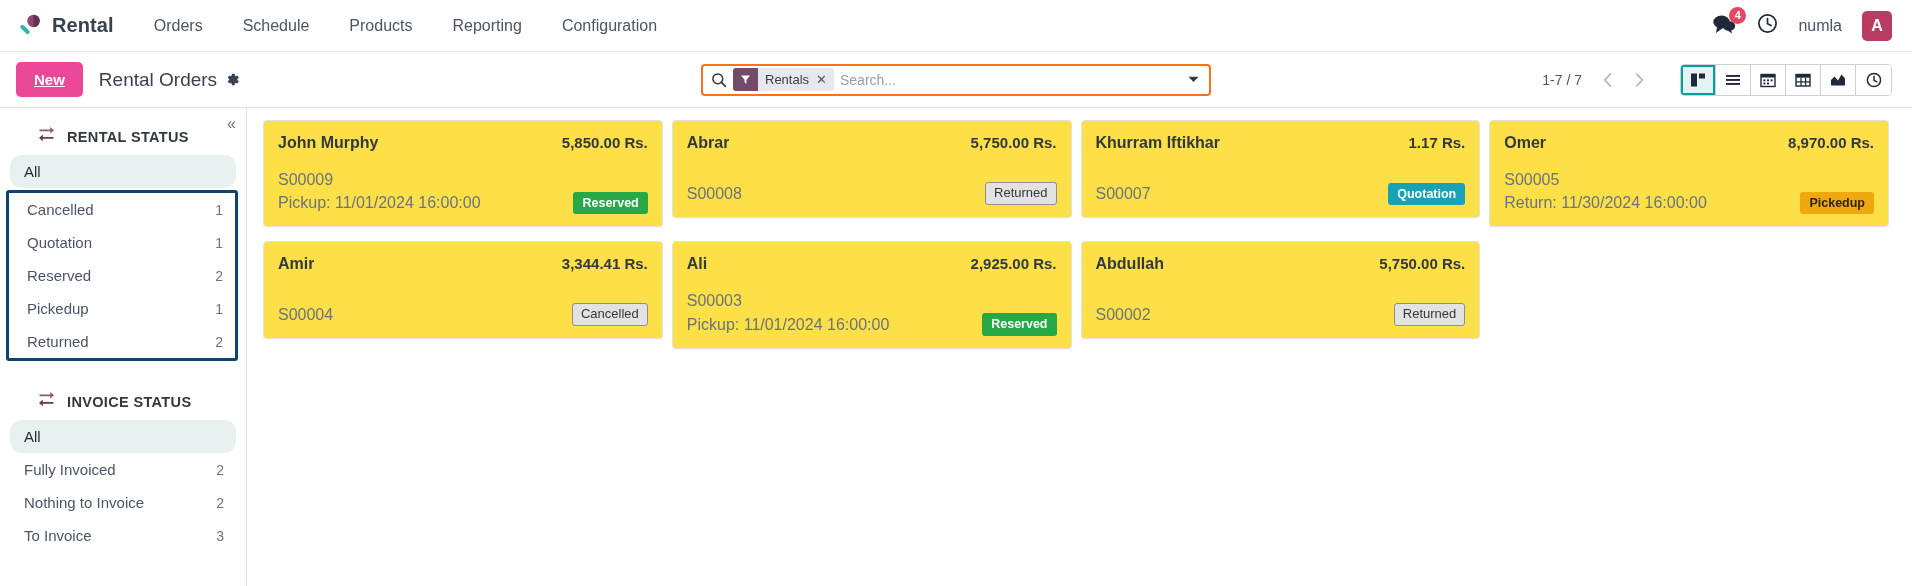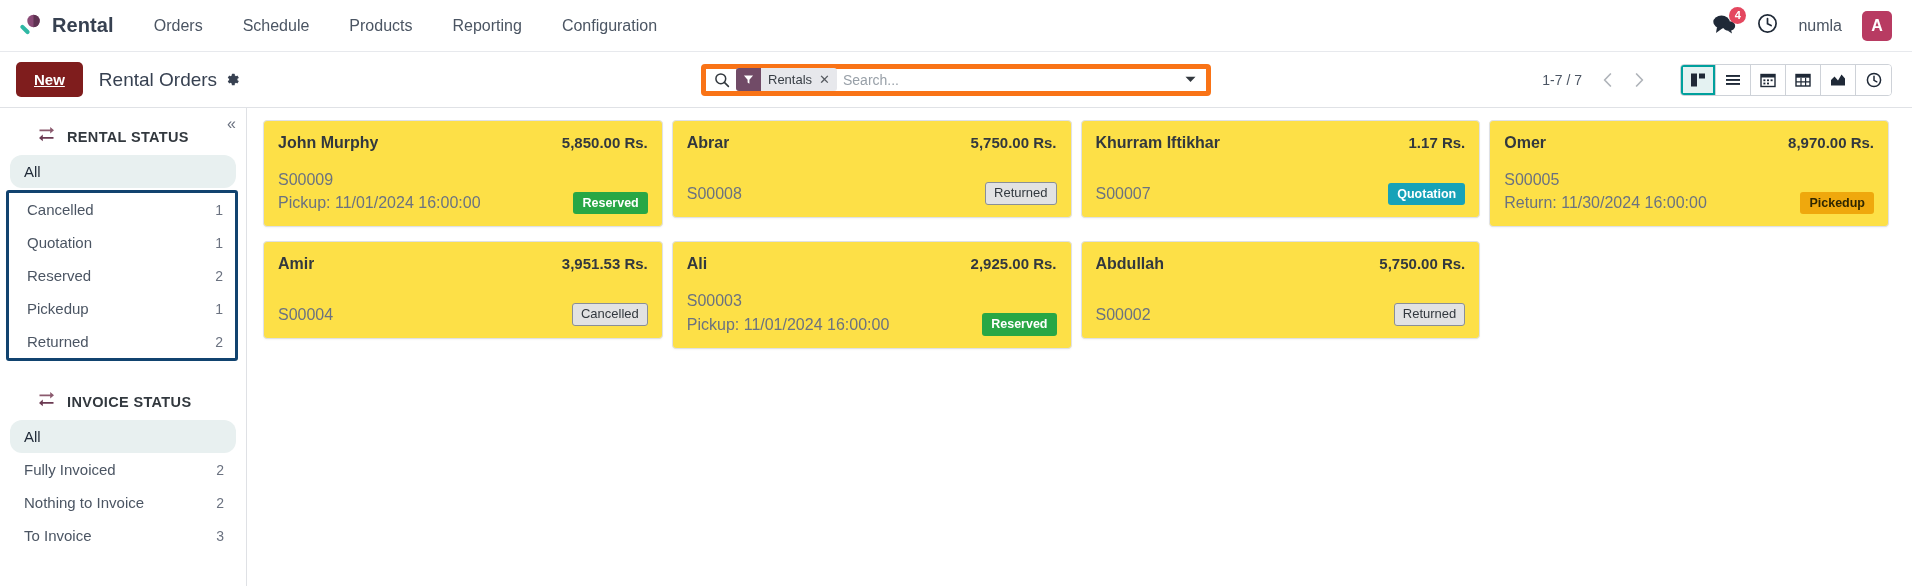--- a/index.html
+++ b/index.html
@@ -81,21 +81,21 @@
     height: 56px;
     background: #ffffff;
     display: flex;
     align-items: center;
     padding: 0 20px 0 16px;
     border-bottom: 1px solid #e0e2e6;
     position: relative;
     z-index: 10;
   }
   .btn-new {
-    background: #7f1d1d;
+    background: #ec4899;
     color: #fff;
     border: none;
     border-radius: 5px;
     font-size: 15px;
     font-weight: 600;
     padding: 9px 18px;
     cursor: pointer;
     font-family: inherit;
     text-decoration: underline;
   }
@@ -110,21 +110,21 @@
 
   .searchview-wrap {
     position: absolute;
     left: 50%;
     transform: translateX(-50%);
     width: 510px;
   }
   .searchview {
     display: flex;
     align-items: center;
-    border: 5px solid #f97316;
+    border: 2px solid #f97316;
     border-radius: 4px;
     height: 32px;
     background: #fff;
     padding: 0 2px 0 8px;
   }
   .search-icon { display: flex; align-items: center; margin-right: 6px; }
   .facet {
     display: flex;
     align-items: center;
     background: #e7e8ec;
@@ -652,21 +652,21 @@
             </span>
             <span class="state-badge state-pickedup">Pickedup</span>
           </div>
         </div>
       </div>
 
       <div class="kanban-cell">
         <div class="kanban-card">
           <div class="card-top">
             <span class="card-name">Amir</span>
-            <span class="card-amount">3,951.53 Rs.</span>
+            <span class="card-amount">3,344.41 Rs.</span>
           </div>
           <div class="card-bottom">
             <span class="card-meta">
               <span class="card-ref">S00004</span>
               <span class="card-date"></span>
             </span>
             <span class="state-badge state-cancelled">Cancelled</span>
           </div>
         </div>
       </div>

